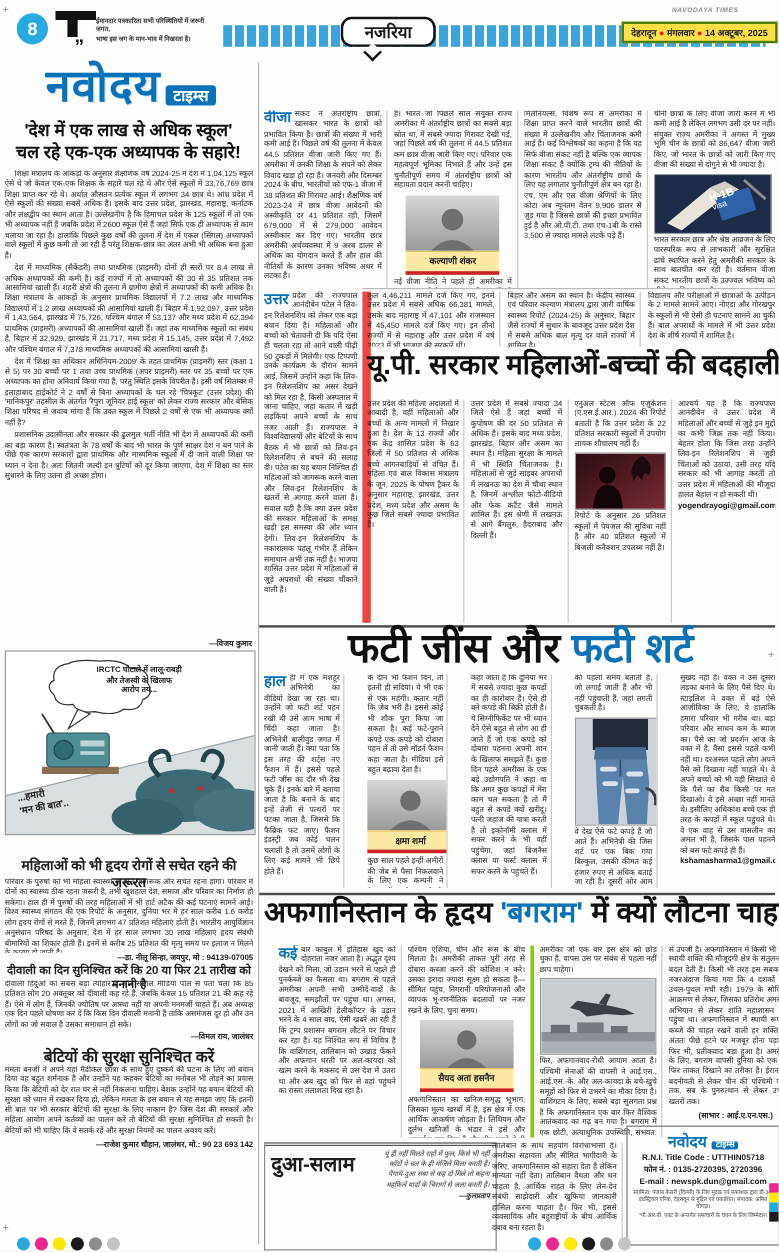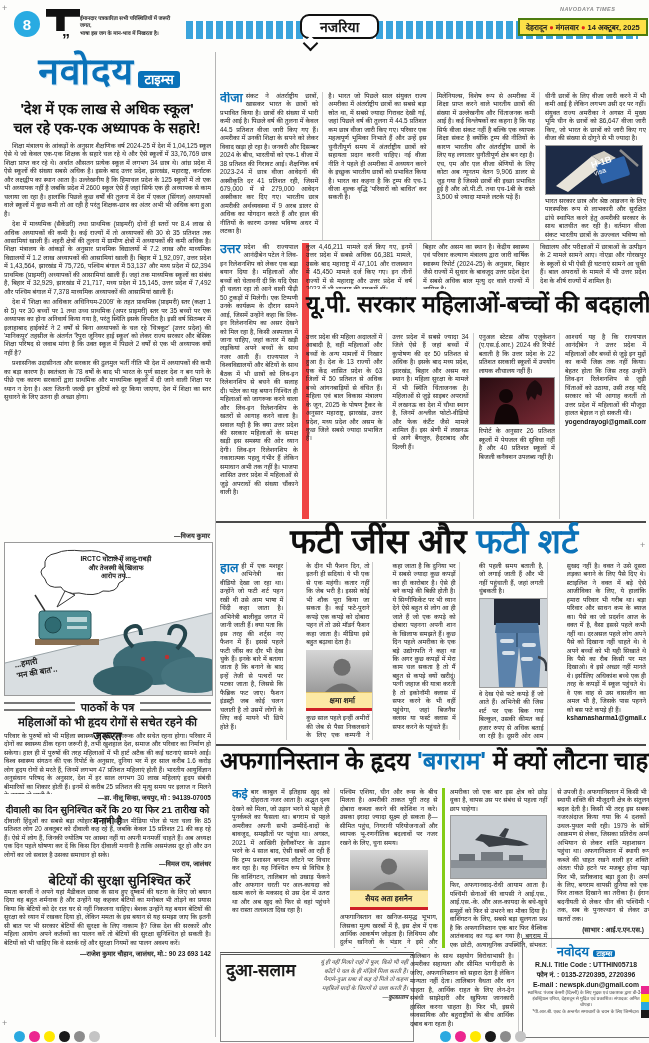--- a/index.html
+++ b/index.html
@@ -70,21 +70,21 @@
 
   <div class="abs crop" style="left:2px;top:3px;">+</div>
   <div class="abs pagenum" style="left:14px;top:11px;">8</div>
   <div class="abs logomark" style="left:46px;top:9px;"></div>
   <div class="abs quotes" style="left:62px;top:26px;">„</div>
   <div class="abs tagline" style="left:80px;top:15px;width:100px;">
     <div>ईमानदार पत्रकारिता सभी परिस्थितियों में जरूरी जगत,</div>
     <div>भाषा इस जग के मान-भाव में निखरता है।</div>
   </div>
   <div class="abs stripes" style="left:186px;top:21px;width:452px;"></div>
-  <div class="abs" style="left:300px;top:14px;text-align:center;">
+  <div class="abs" style="left:284px;top:14px;text-align:center;">
     <span class="sectab">नजरिया</span>
   </div>
   <div class="abs tabnotch" style="left:305px;top:38px;"></div>
   <div class="abs brandsmall" style="left:560px;top:6px;">NAVODAYA TIMES</div>
   <div class="abs datebox" style="left:518px;top:18px;">
     <span>देहरादून</span>
     <span class="dot">●</span>
     <span>मंगलवार</span>
     <span class="dot">●</span>
     <span>14 अक्टूबर, 2025</span>
@@ -132,45 +132,49 @@
       <div>IRCTC घोटाले में लालू-राबड़ी</div>
       <div>और तेजस्वी के खिलाफ</div>
       <div>आरोप तय...</div>
     </div>
     <div class="abs" style="left:10px;top:112px;font-weight:bold;font-size:8px;transform:rotate(-10deg);color:#222;">
       <div>...हमारी</div>
       <div>'मन की बात'..</div>
     </div>
   </div>
 
-  <div class="abs lettershead" style="left:4px;top:699px;width:207px;">
-    <span class="bar"></span>
-    <span class="t">पाठकों के पत्र</span>
-    <span class="bar"></span>
-  </div>
 
   <div class="abs ltitle1" style="left:4px;top:716px;width:207px;font-family:Liberation Serif, serif;">महिलाओं को भी हृदय रोगों से सचेत रहने की जरूरत</div>
   <div class="abs col" style="left:4px;top:732px;width:207px;height:62px;">परिवार के पुरुषों को भी महिला स्वास्थ्य के प्रति जागरूक और सचेत रहना होगा। परिवार में दोनों का स्वास्थ्य ठीक रहना जरूरी है, तभी खुशहाल देश, समाज और परिवार का निर्माण हो सकेगा। हाल ही में पुरुषों की तरह महिलाओं में भी हार्ट अटैक की कई घटनाएं सामने आईं। विश्व स्वास्थ्य संगठन की एक रिपोर्ट के अनुसार, दुनिया भर में हर साल करीब 1.6 करोड़ लोग हृदय रोगों से मरते हैं, जिनमें लगभग 47 प्रतिशत महिलाएं होती हैं। भारतीय आयुर्विज्ञान अनुसंधान परिषद के अनुसार, देश में हर साल लगभग 30 लाख महिलाएं हृदय संबंधी बीमारियों का शिकार होती हैं। इनमें से करीब 25 प्रतिशत की मृत्यु समय पर इलाज न मिलने के कारण हो जाती है।</div>
   <div class="abs byline" style="left:60px;top:793px;width:151px;">—डा. नीलू सिन्हा, जयपुर, मो : 94139-07005</div>
 
   <div class="abs ltitle2" style="left:4px;top:804px;width:207px;">दीवाली का दिन सुनिश्चित करें कि 20 या फिर 21 तारीख को मनानी है</div>
   <div class="abs col" style="left:4px;top:817px;width:207px;height:44px;">दीवाली हिंदुओं का सबसे बड़ा त्योहार है और सोशल मीडिया पोल से पता चला कि 85 प्रतिशत लोग 20 अक्तूबर को दीवाली कह रहे हैं, जबकि केवल 15 प्रतिशत 21 की कह रहे हैं। ऐसे में लोग हैं, जिनकी ज्योतिष पर आस्था नहीं या अपनी मनमर्जी चाहते हैं। अब अध्यक्ष एक दिन पहले घोषणा कर दें कि किस दिन दीवाली मनानी है ताकि असमंजस दूर हो और उन लोगों का जो सवाल है उसका समाधान हो सके।</div>
   <div class="abs byline" style="left:90px;top:859px;width:121px;">—विमल राय, जालंधर</div>
 
-  <div class="abs ltitle3" style="left:16px;top:871px;width:207px;">बेटियों की सुरक्षा सुनिश्चित करें</div>
+  <div class="abs ltitle3" style="left:4px;top:871px;width:207px;">बेटियों की सुरक्षा सुनिश्चित करें</div>
   <div class="abs col" style="left:4px;top:888px;width:207px;height:62px;">ममता बनर्जी ने अपने यहां मैडीकल छात्रा के साथ हुए दुष्कर्म की घटना के लिए जो बयान दिया वह बहुत शर्मनाक है और उन्होंने यह कहकर बेटियों का मनोबल भी तोड़ने का प्रयास किया कि बेटियों को देर रात घर से नहीं निकलना चाहिए। बेशक उन्होंने यह बयान बेटियों की सुरक्षा को ध्यान में रखकर दिया हो, लेकिन ममता के इस बयान से यह समझा जाए कि इतनी सी बात पर भी सरकार बेटियों की सुरक्षा के लिए नाकाम है? जिस देश की सरकारें और महिला आयोग अपने कर्तव्यों का पालन करें तो बेटियों की सुरक्षा सुनिश्चित हो सकती है। बेटियों को भी चाहिए कि वे सतर्क रहें और सुरक्षा नियमों का पालन अवश्य करें।</div>
   <div class="abs byline" style="left:40px;top:949px;width:171px;">—राजेश कुमार चौहान, जालंधर, मो.: 90 23 693 142</div>
 
   <div class="abs" style="left:220px;top:92px;width:426px;height:148px;display:flex;gap:5px;">
     <div class="col" style="width:101px;border-right:1px solid #c9c9c9;padding-right:4px;">
       <span class="dropword">वीजा</span>
       <span>संकट ने अंतर्राष्ट्रीय छात्रों, खासकर भारत के छात्रों को प्रभावित किया है। छात्रों की संख्या में भारी कमी आई है। पिछले वर्ष की तुलना में केवल 44.5 प्रतिशत वीजा जारी किए गए हैं। अमरीका में उनकी शिक्षा के सपने को लेकर विवाद खड़ा हो रहा है। जनवरी और दिसम्बर 2024 के बीच, भारतीयों को एफ-1 वीजा में 38 प्रतिशत की गिरावट आई। शैक्षणिक वर्ष 2023-24 में छात्र वीजा आवेदनों की अस्वीकृति दर 41 प्रतिशत रही, जिसमें 679,000 में से 279,000 आवेदन अस्वीकार कर दिए गए। भारतीय छात्र अमरीकी अर्थव्यवस्था में 9 अरब डालर से अधिक का योगदान करते हैं और हाल की नीतियों के कारण उनका भविष्य अधर में लटका है।</span>
     </div>
     <div class="col" style="width:101px;border-right:1px solid #c9c9c9;padding-right:4px;">
       <span>है। भारत जो पिछले साल संयुक्त राज्य अमरीका में अंतर्राष्ट्रीय छात्रों का सबसे बड़ा स्रोत था, में सबसे ज्यादा गिरावट देखी गई, जहां पिछले वर्ष की तुलना में 44.5 प्रतिशत कम छात्र वीजा जारी किए गए। परिवार एक महत्वपूर्ण भूमिका निभाते हैं और उन्हें इस चुनौतीपूर्ण समय में अंतर्राष्ट्रीय छात्रों को सहायता प्रदान करनी चाहिए।</span>
+      <div class="acard">
+        <div class="aphoto">
+          <svg width="40" height="40" viewBox="0 0 40 40">
+            <circle cx="20" cy="14" r="9" fill="#6f6f6f"></circle>
+              <path d="M2,40 q18,-18 36,0 z" fill="#6f6f6f"></path>
+          </svg>
+        </div>
+        <div class="aname">कल्याणी शंकर</div>
+      </div>
       <span>नई वीजा नीति ने पहले ही अमरीका में अध्ययन करने के इच्छुक भारतीय छात्रों को प्रभावित किया है। भारत का कहना है कि ट्रम्प की एच-1 वीजा शुल्क वृद्धि 'परिवारों को बाधित' कर सकती है।</span>
     </div>
     <div class="col" style="width:101px;border-right:1px solid #c9c9c9;padding-right:4px;">
       <span>मिलेनियल्स, विशेष रूप से अमरीका में शिक्षा प्राप्त करने वाले भारतीय छात्रों की संख्या में उल्लेखनीय और चिंताजनक कमी आई है। कई विश्लेषकों का कहना है कि यह सिर्फ वीजा संकट नहीं है बल्कि एक व्यापक शिक्षा संकट है क्योंकि ट्रम्प की नीतियों के कारण भारतीय और अंतर्राष्ट्रीय छात्रों के लिए यह लगातार चुनौतीपूर्ण क्षेत्र बन रहा है। एच, एम और एल वीजा श्रेणियों के लिए कोटा अब न्यूनतम वेतन 9,906 डालर से जुड़ गया है जिससे छात्रों की इच्छा प्रभावित हुई है और ओ.पी.टी. तथा एच-1बी के रास्ते 3,500 से ज्यादा मामले लटके पड़े हैं।</span>
     </div>
     <div class="col" style="width:104px;">
       <span>चीनी छात्रों के लिए वीजा जारी करने में भी कमी आई है लेकिन लगभग उसी दर पर नहीं। संयुक्त राज्य अमरीका ने अगस्त में मुख्य भूमि चीन के छात्रों को 86,647 वीजा जारी किए, जो भारत के छात्रों को जारी किए गए वीजा की संख्या से दोगुने से भी ज्यादा है।</span>
       <span class="imgfr" style="width:96px;height:48px;margin:2px 0;background:#1b2a45;position:relative;">
         <svg width="96" height="48" viewBox="0 0 96 48">
           <rect width="96" height="48" fill="#1d2b46"></rect>

